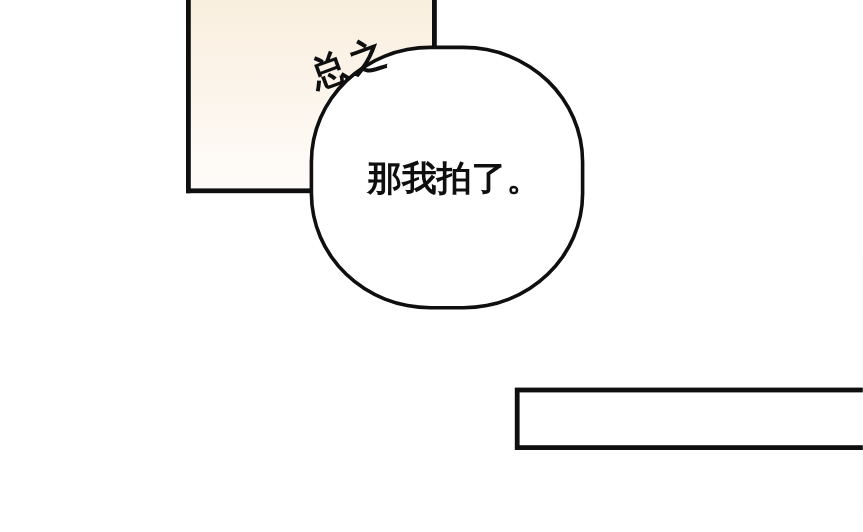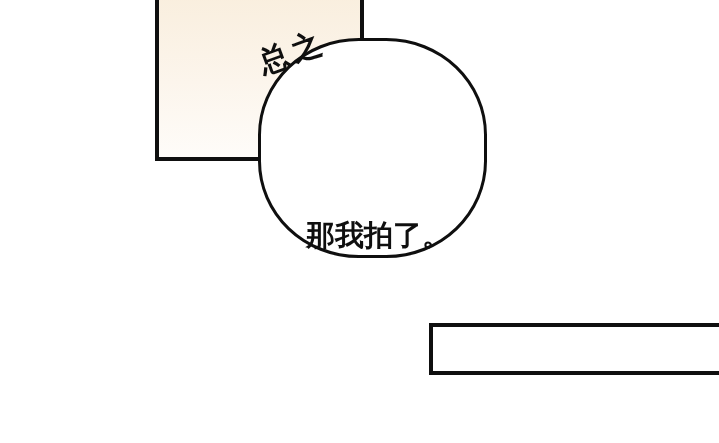--- a/index.html
+++ b/index.html
@@ -42,21 +42,21 @@
     position: absolute;
     left: 258px;
     top: 38px;
     width: 229px;
     height: 220px;
     background: var(--bubble-fill);
     border: 3px solid var(--ink);
     border-radius: 44%;
     z-index: 2;
     display: flex;
-    align-items: flex-end;
+    align-items: center;
     justify-content: center;
   }
   .speech-bubble-text {
     font-size: 29px;
     font-weight: bold;
     color: var(--ink);
     letter-spacing: 0px;
     transform: translate(6px, 1px);
     white-space: nowrap;
   }

